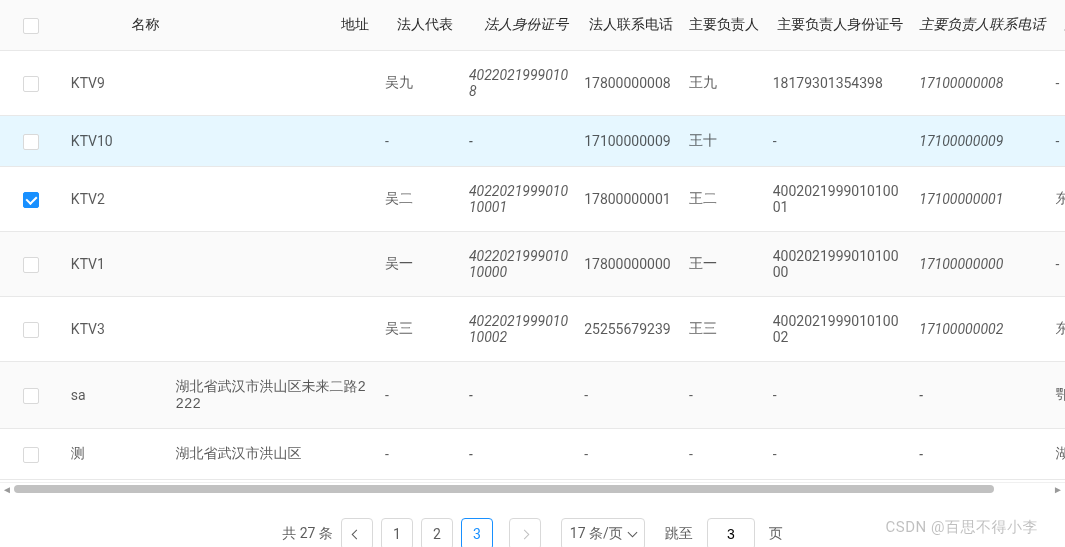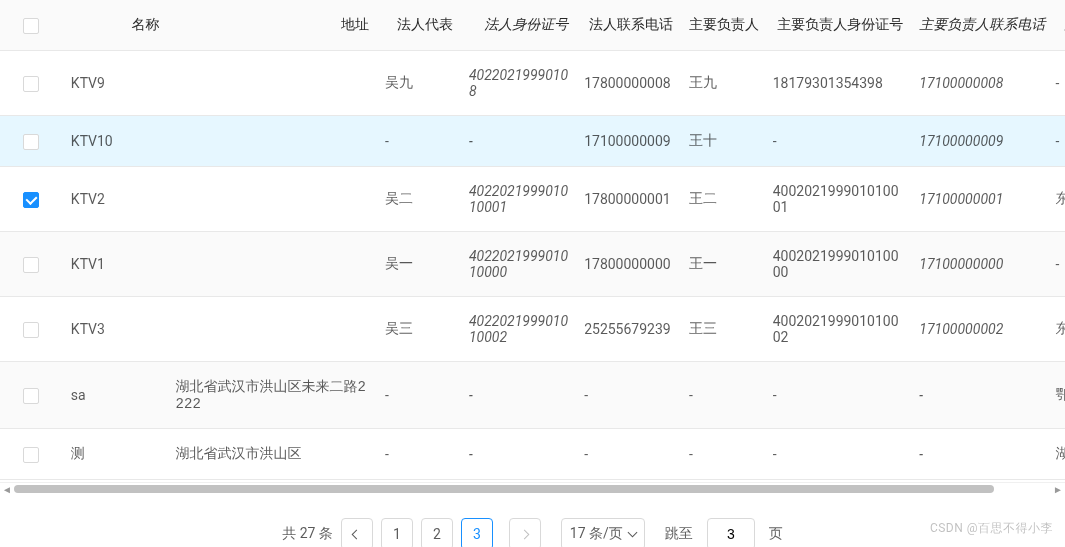--- a/index.html
+++ b/index.html
@@ -39,21 +39,21 @@
     .page-btn { min-width: 32px; height: 32px; border: 1px solid #d9d9d9; border-radius: 4px; background: #fff; display: inline-flex; align-items: center; justify-content: center; cursor: pointer; color: rgba(0,0,0,0.65); padding: 0 8px; }
     .page-btn.active { border-color: #1890ff; color: #1890ff; }
     .page-btn.disabled { color: rgba(0,0,0,0.25); cursor: not-allowed; }
     .page-select { height: 32px; border: 1px solid #d9d9d9; border-radius: 4px; background: #fff; display: inline-flex; align-items: center; padding: 0 8px; cursor: pointer; gap: 6px; margin-left: 12px; margin-right: 12px;}
     .jump-input { width: 48px; height: 32px; border: 1px solid #d9d9d9; border-radius: 4px; text-align: center; margin: 0 6px; font-size: 14px; }
     .chevron { display: inline-block; width: 7px; height: 7px; border-right: 1.5px solid currentColor; border-bottom: 1.5px solid currentColor; }
     .chevron.left { transform: rotate(135deg); }
     .chevron.right { transform: rotate(-45deg); }
     .chevron.down { transform: rotate(45deg); position: relative; top: -2px; }
     
-    .watermark { position: absolute; bottom: 10px; right: 12px; color: rgba(0,0,0,0.25); font-size: 12px; letter-spacing: 0.5px; pointer-events: none; }
+    .watermark { position: absolute; bottom: 10px; right: 27px; color: rgba(0,0,0,0.25); font-size: 15px; letter-spacing: 0.5px; pointer-events: none; }
   </style>
 </head>
 <body>
 
 <div class="table-wrapper">
   <table>
     <thead>
       <tr>
         <th class="col-check">
           <span class="checkbox"></span>

